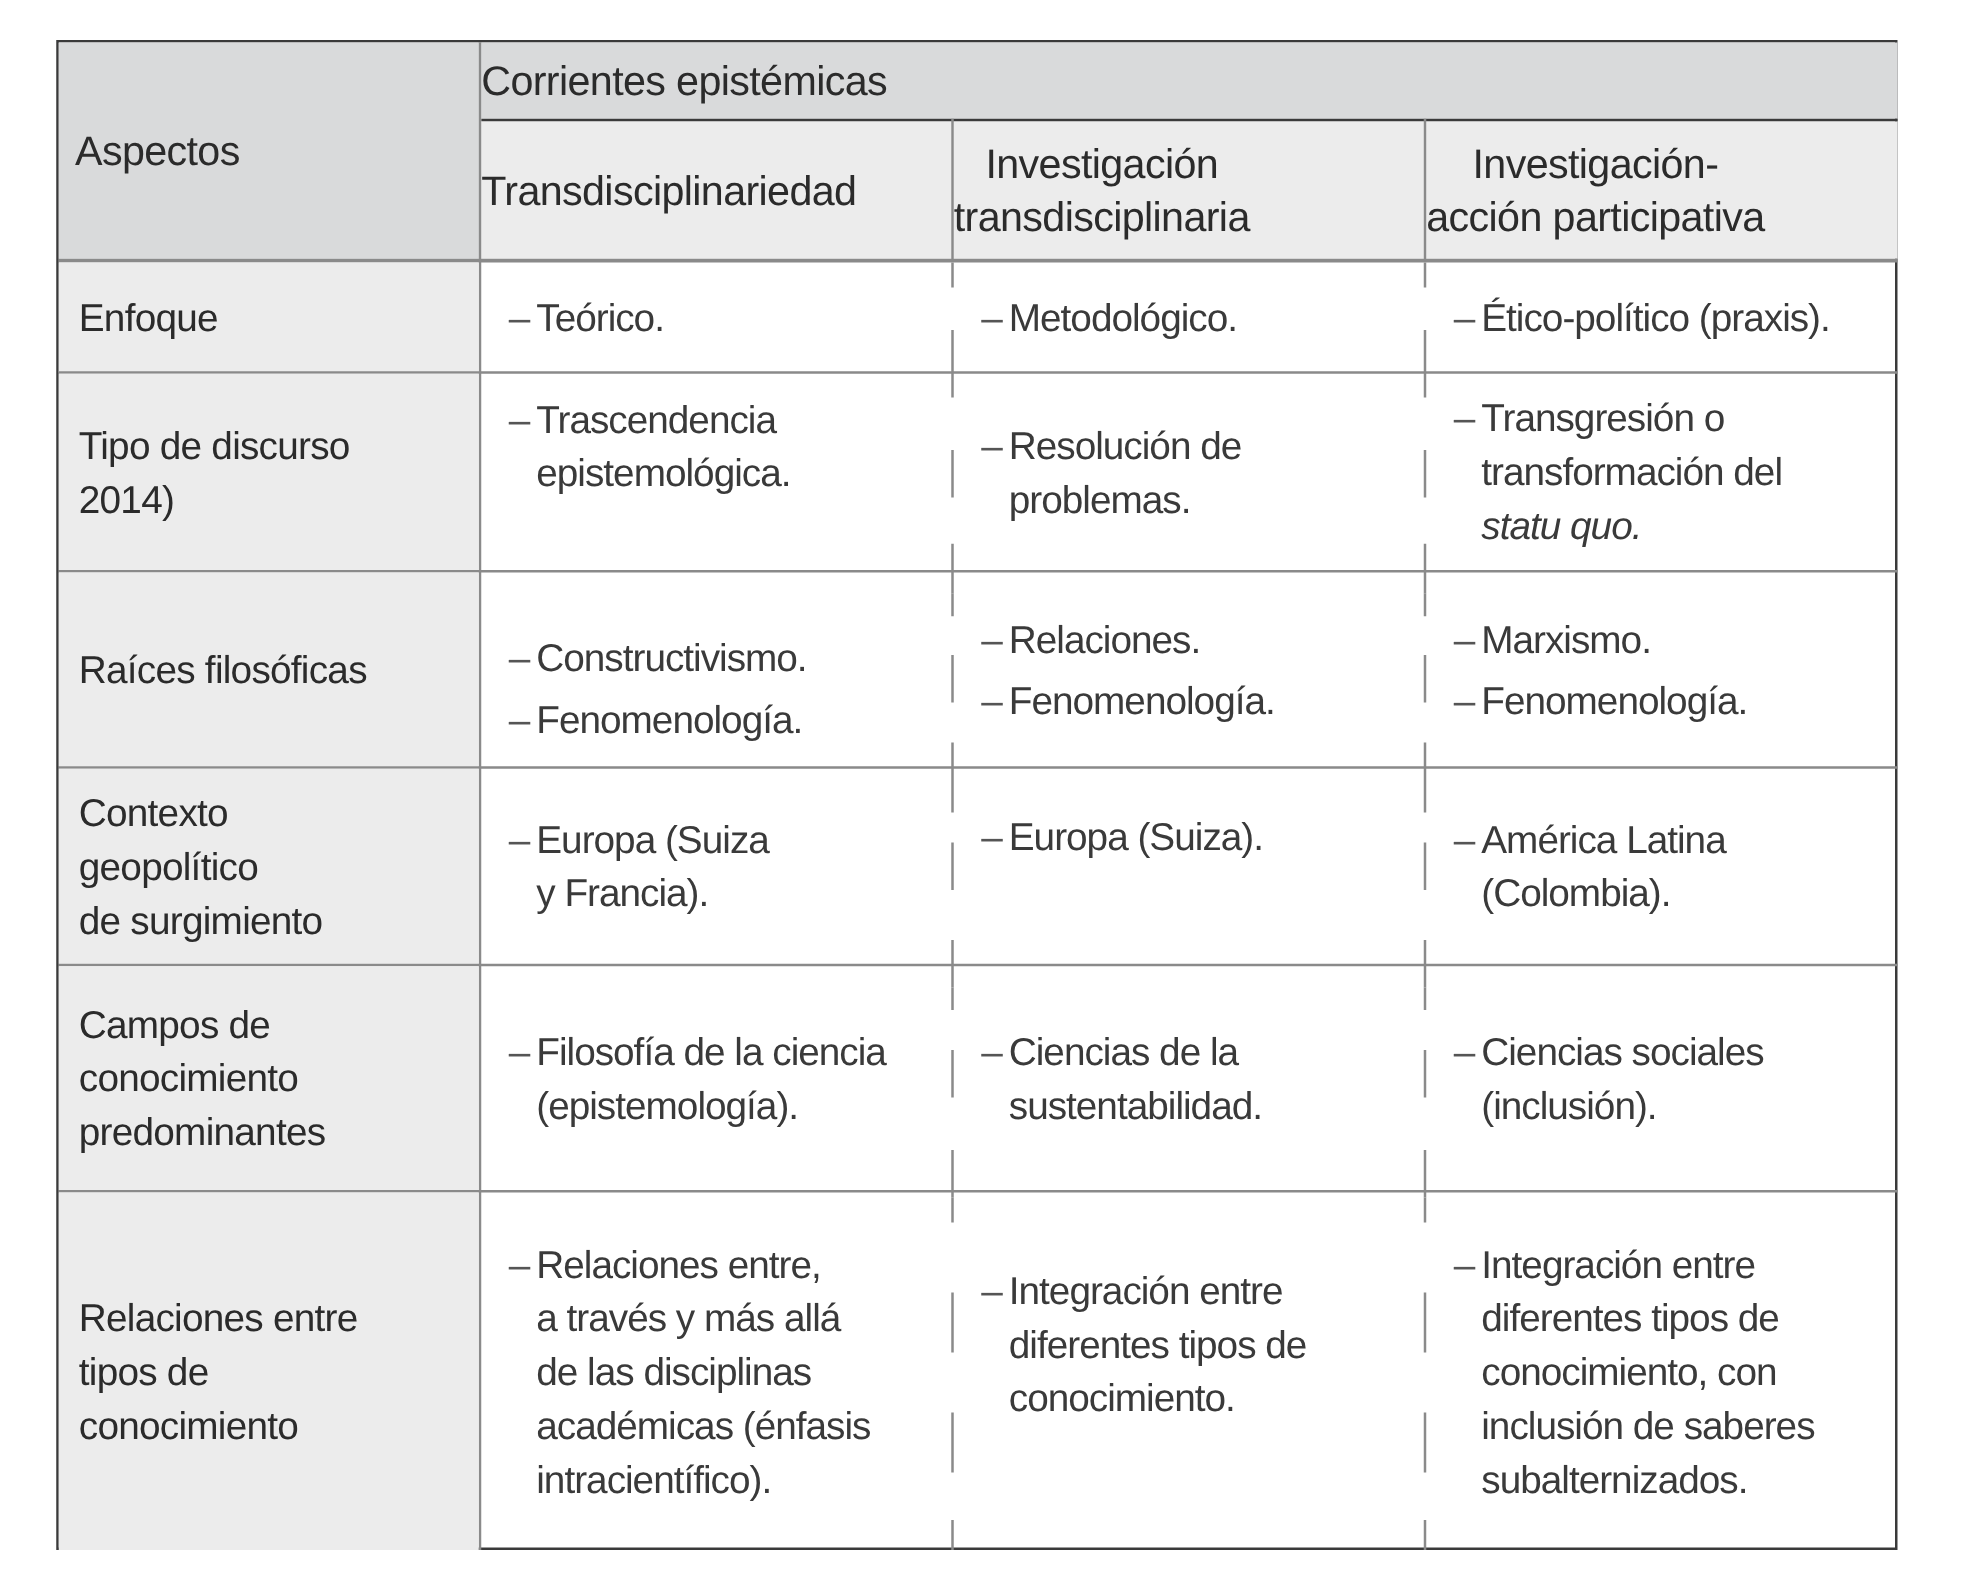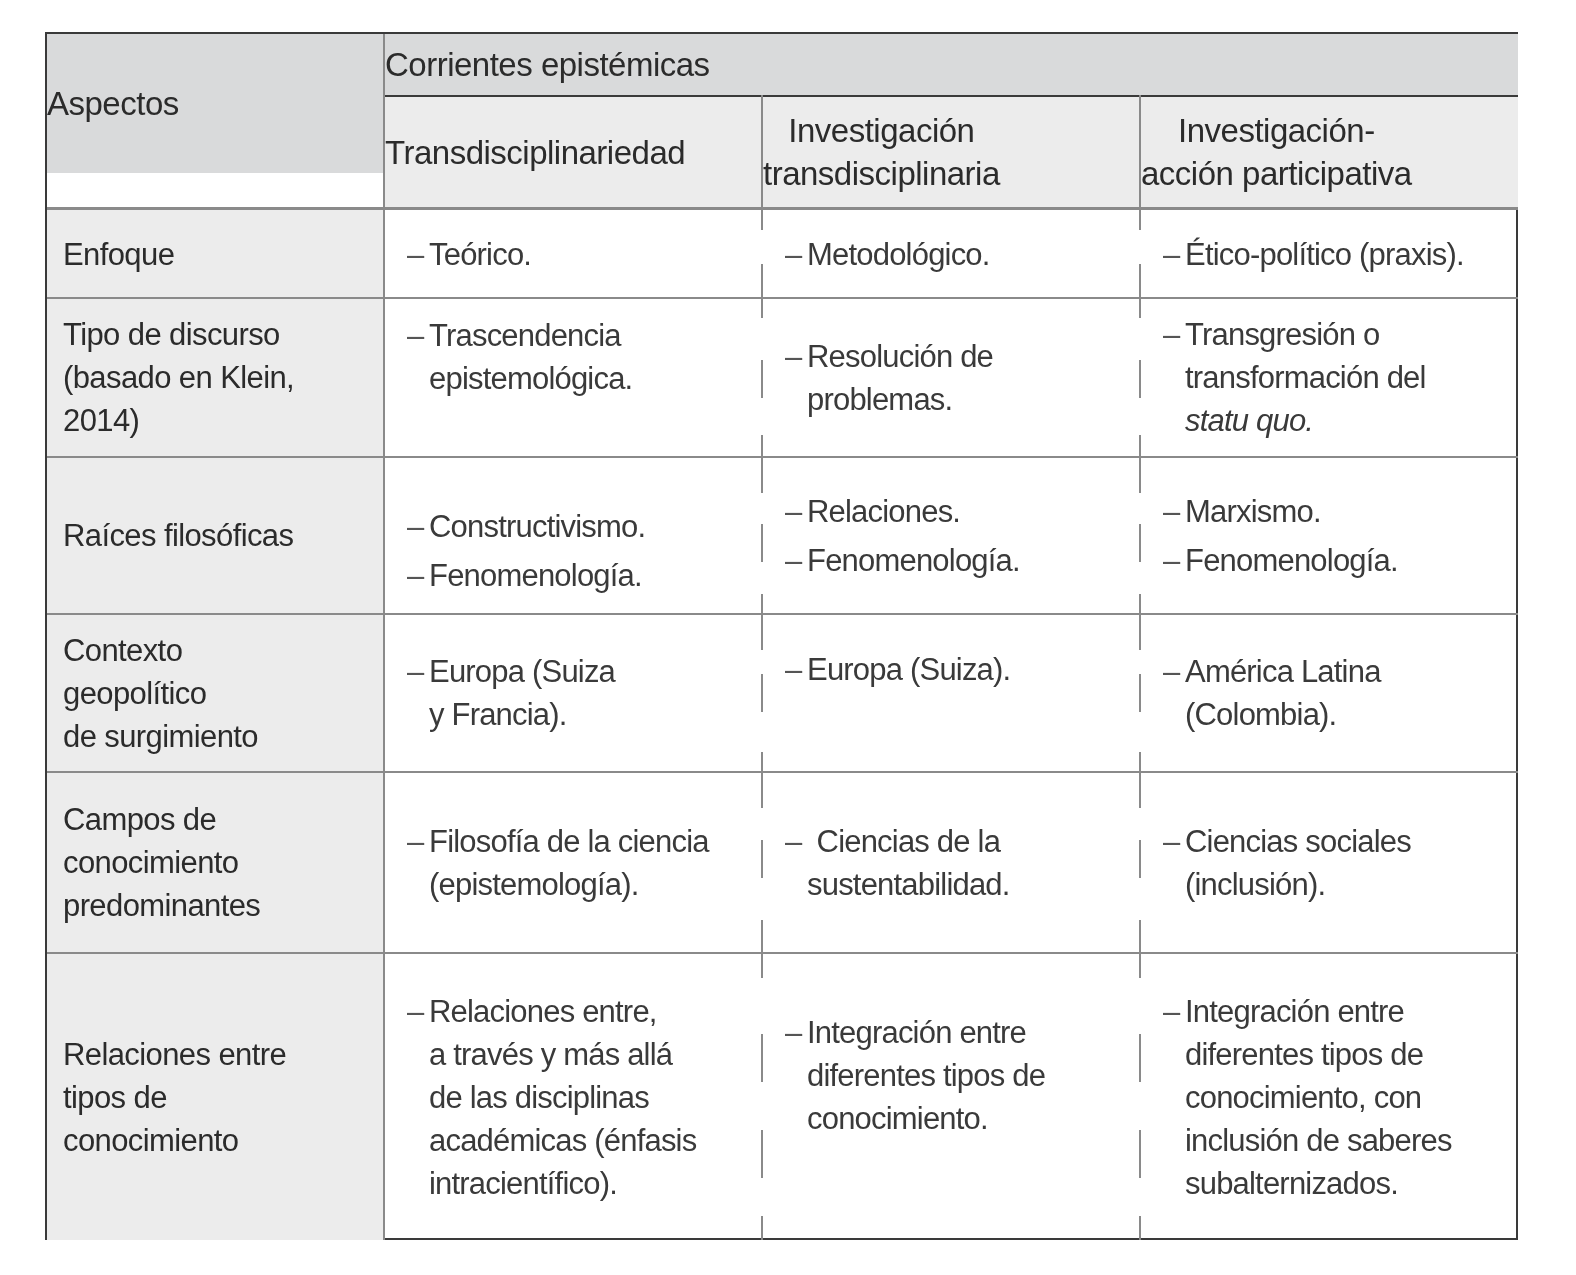--- a/index.html
+++ b/index.html
@@ -23,21 +23,21 @@
   .hline.dark { background: #3a3a3a; height: 2px; }
   .vline { position: absolute; width: 2px; background: #8a8a8a; }
   .dash { position: absolute; width: 2px; background: #8a8a8a; }
   em { font-style: italic; }
 </style>
 </head>
 <body>
 
 <div class="tbl">
 
-  <div class="cell hdr-dark flex-center" style="left:0; top:0; width:336px; height:139px;">
+  <div class="cell hdr-dark flex-center" style="left:0; top:0; width:336px; height:173px;padding-left:13px;">
     <span class="hdr-txt">Aspectos</span>
   </div>
 
   <div class="cell hdr-dark flex-center" style="left:338px; top:0; width:1133px; height:61px;">
     <span class="hdr-txt">Corrientes epistémicas</span>
   </div>
 
   <div class="cell hdr-light flex-center" style="left:338px; top:63px; width:376px; height:110px;">
     <div class="hdr-txt">
       <div>Transdisciplinariedad</div>
@@ -80,21 +80,20 @@
   <div class="cell flex-left" style="left:1094px; top:176px; width:377px; height:88px; padding-left:22px;">
     <div class="body-txt">
         <div class="item">Ético-político (praxis).</div>
       </div>
   </div>
   <div class="hline" style="left:0; top:263px; width:1471px;"></div>
 
   <div class="cell aspect flex-left" style="left:0; top:265px; width:336px; height:157px; padding-left:16px;">
     <div class="aspect-txt">
       <div>Tipo de discurso</div>
-      <div>(basado en Klein,</div>
       <div>2014)</div>
     </div>
   </div>
   <div class="cell flex-left" style="left:338px; top:265px; width:376px; height:116px; padding-left:22px;">
     <div class="body-txt">
         <div class="item">
       <div>Trascendencia</div>
       <div>epistemológica.</div>
     </div>
       </div>
@@ -183,21 +182,21 @@
     </div>
   </div>
   <div class="cell flex-left" style="left:338px; top:739px; width:376px; height:179px; padding-left:22px;">
     <div class="body-txt">
         <div class="item">
       <div>Filosofía de la ciencia</div>
       <div>(epistemología).</div>
     </div>
       </div>
   </div>
-  <div class="cell flex-left" style="left:716px; top:739px; width:376px; height:179px; padding-left:22px;text-align:center;">
+  <div class="cell flex-left" style="left:716px; top:739px; width:376px; height:179px; padding-left:22px;">
     <div class="body-txt">
         <div class="item">
       <div>Ciencias de la</div>
       <div>sustentabilidad.</div>
     </div>
       </div>
   </div>
   <div class="cell flex-left" style="left:1094px; top:739px; width:377px; height:179px; padding-left:22px;">
     <div class="body-txt">
         <div class="item">

